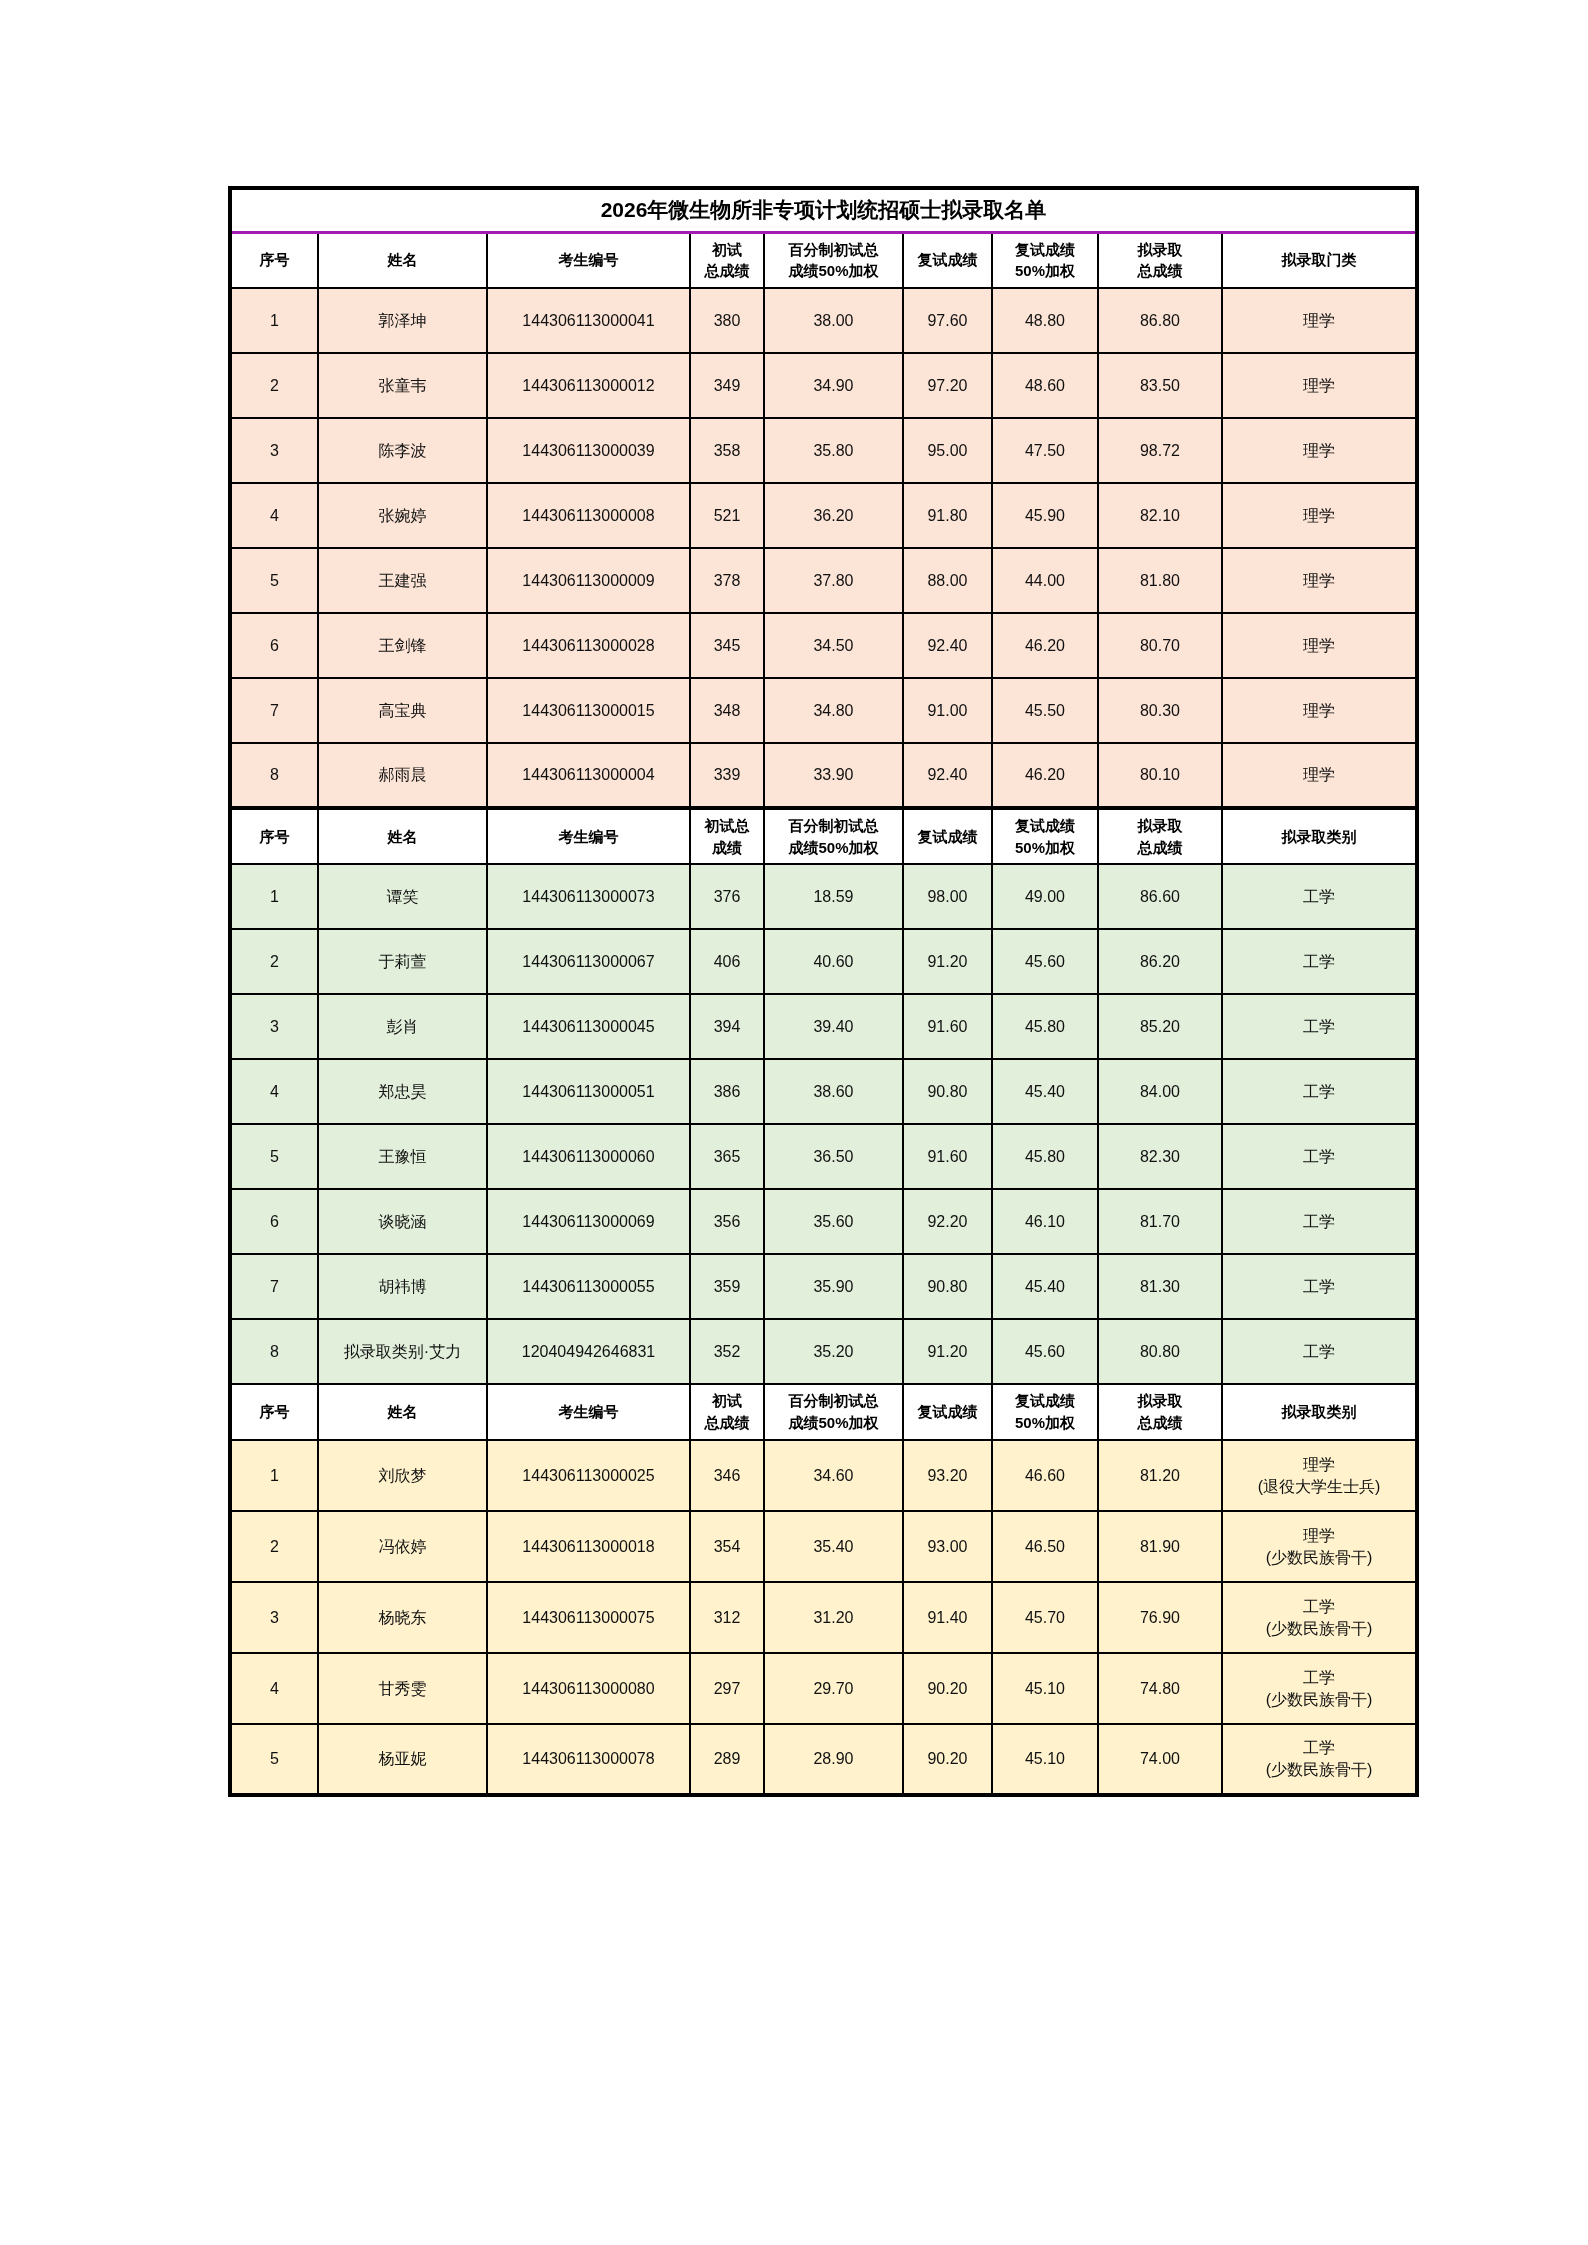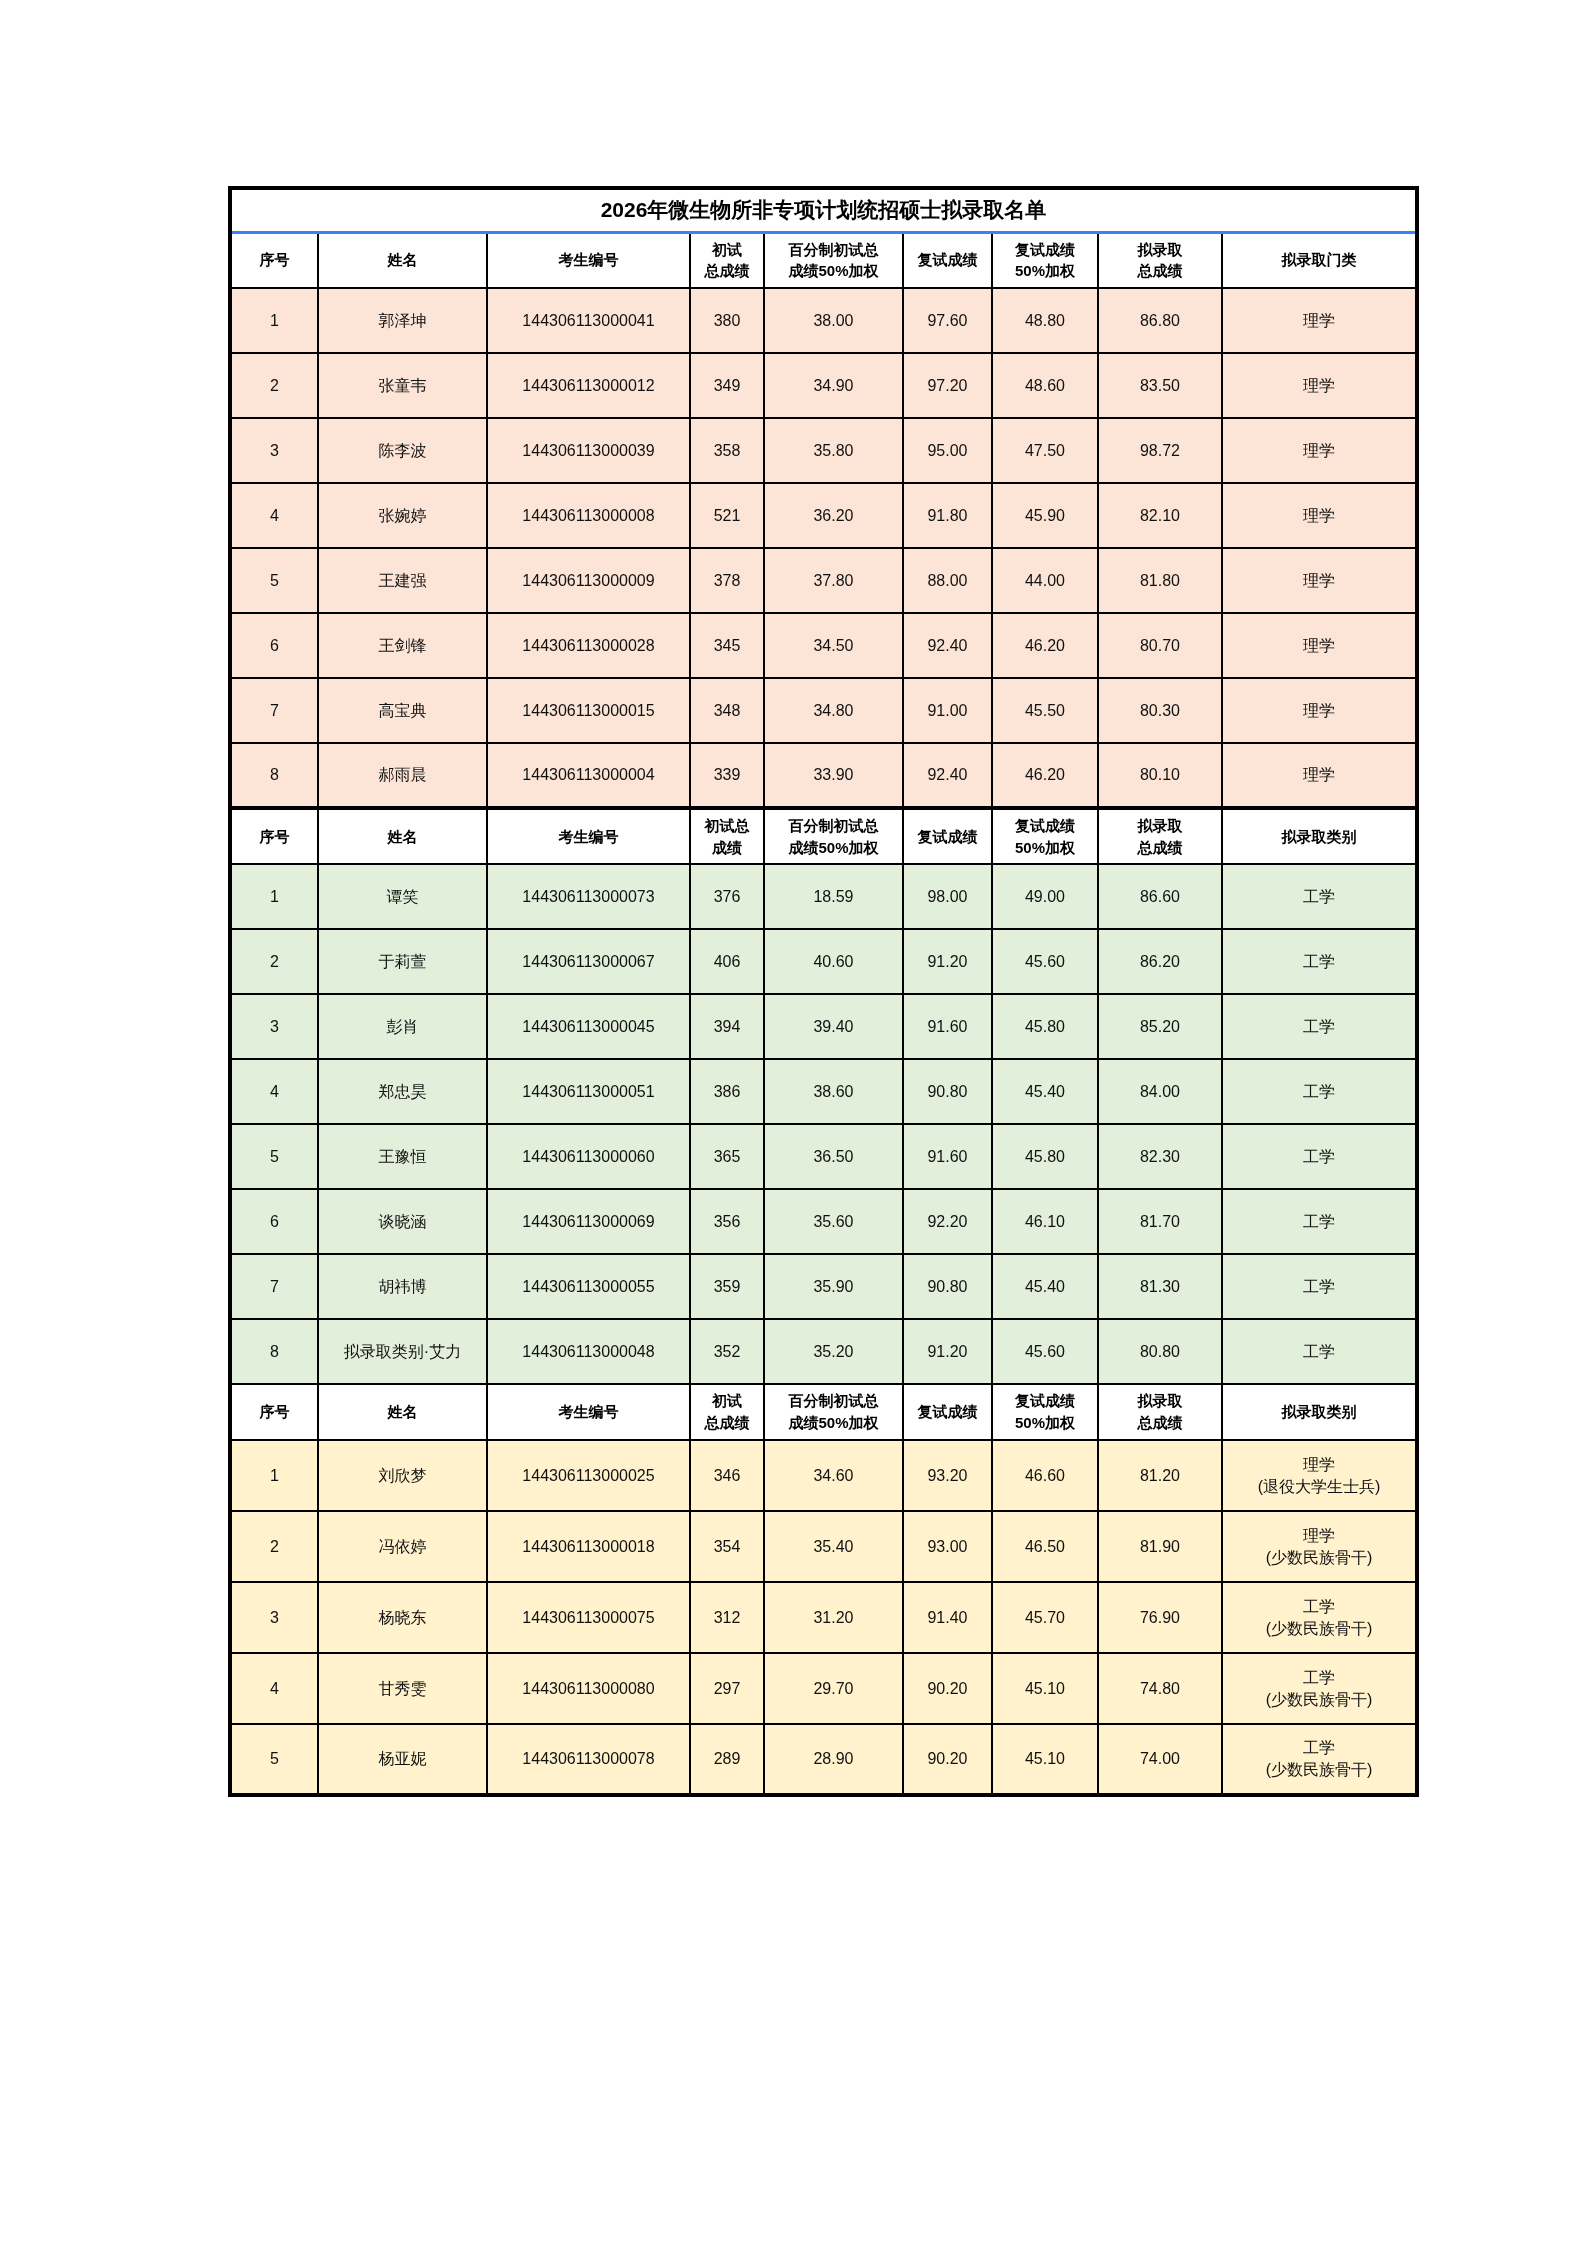--- a/index.html
+++ b/index.html
@@ -46,21 +46,21 @@
     color: #111111;
     white-space: pre-line;
   }
   tr.title-row td {
     height: 44px;
     font-size: 21px;
     font-weight: bold;
     color: #000000;
     background: #ffffff;
     border-top: 4px solid #000000;
-    border-bottom: 3px solid #3b82f6;
+    border-bottom: 3px solid #a21caf;
     white-space: nowrap;
   }
   tr.header-row th {
     height: 56px;
     font-size: 15px;
     font-weight: bold;
     line-height: 1.45;
     background: #ffffff;
     color: #000000;
   }
@@ -285,21 +285,21 @@
           <td>359</td>
           <td>35.90</td>
           <td>90.80</td>
           <td>45.40</td>
           <td>81.30</td>
           <td>工学</td>
         </tr>
         <tr class="data-row row-std" style="background: rgb(226, 239, 218);">
           <td>8</td>
           <td>拟录取类别·艾力</td>
-          <td>144306113000048</td>
+          <td>120404942646831</td>
           <td>352</td>
           <td>35.20</td>
           <td>91.20</td>
           <td>45.60</td>
           <td>80.80</td>
           <td>工学</td>
         </tr>
         <tr class="header-row">
           <th>序号</th>
           <th>姓名</th>

